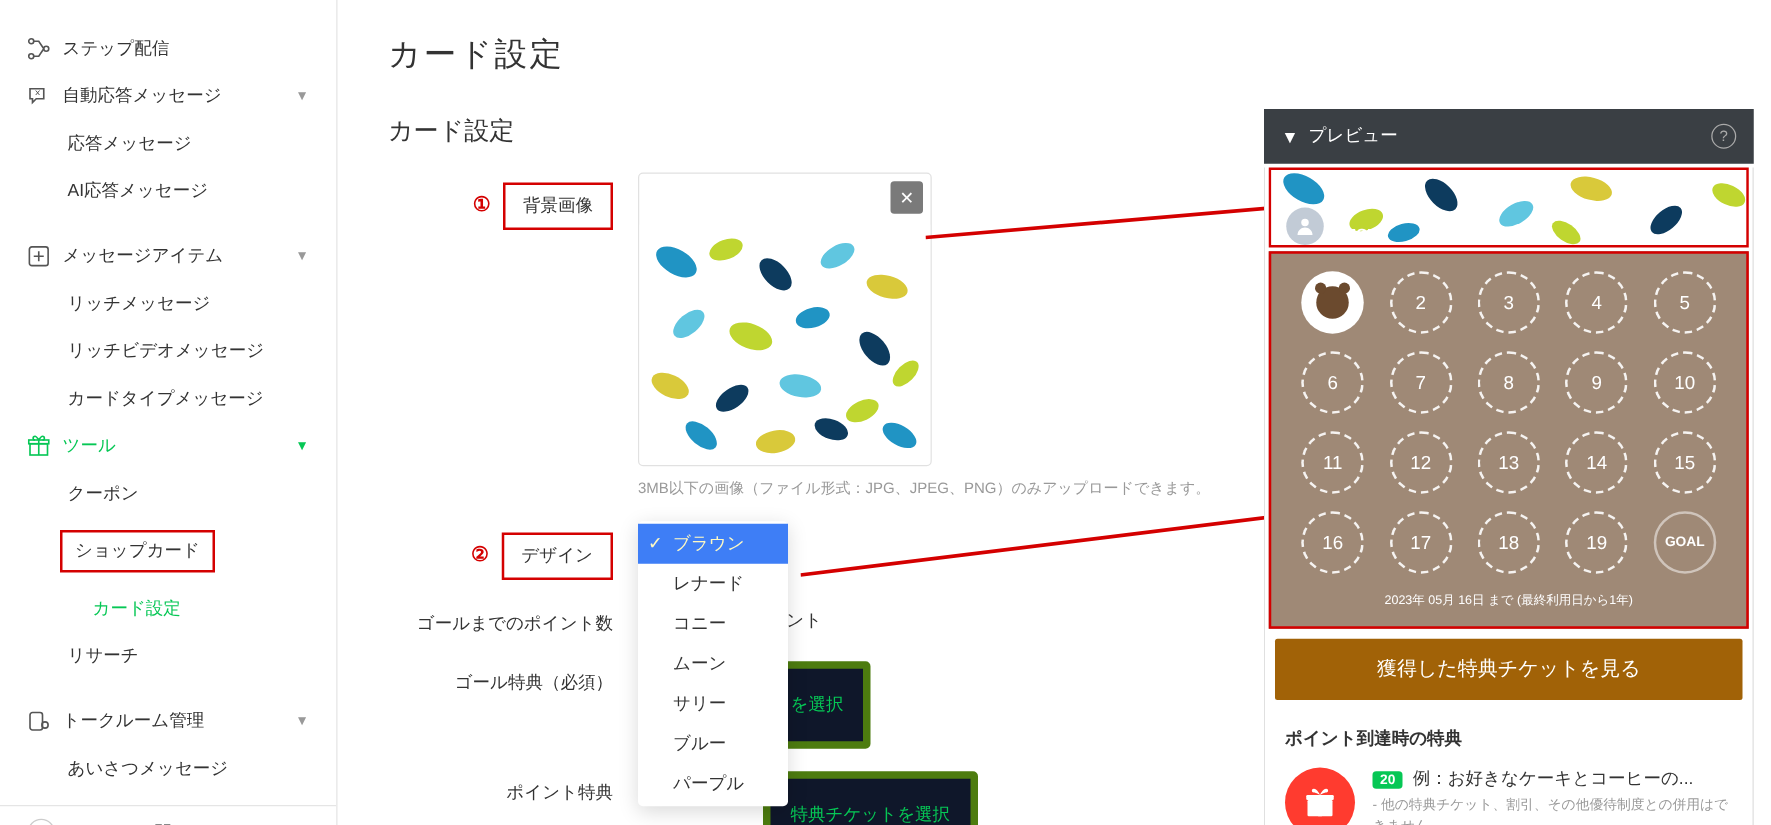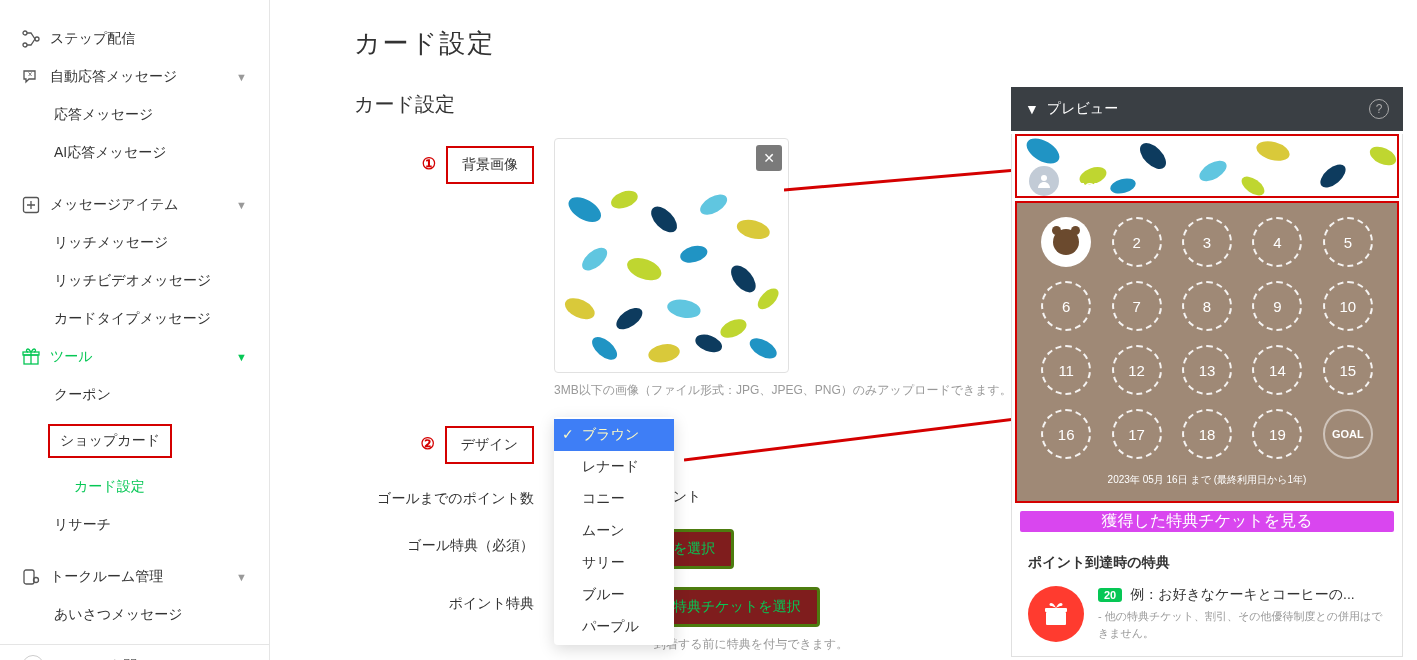--- a/index.html
+++ b/index.html
@@ -1,17 +1,17 @@
 <!DOCTYPE html>
 <html><head>
   <meta charset="utf-8">
   <style>
     * { box-sizing: border-box; margin: 0; padding: 0; }
     body { font-family: -apple-system, BlinkMacSystemFont, "Helvetica Neue", sans-serif; font-size: 14px; color: #333; background: #fff; overflow: hidden; }
-    .app { display: flex; height: 660px; width: 1417px; position: relative; gap: 44px; }
+    .app { display: flex; height: 660px; width: 1417px; position: relative; }
     
     
     .sidebar { width: 270px; border-right: 1px solid #e5e5e5; padding: 20px 0; overflow-y: auto; flex-shrink: 0; }
     .nav-item { display: flex; align-items: center; padding: 10px 22px; cursor: pointer; color: #333; gap: 10px; }
     .nav-item.sub { padding-left: 54px; }
     .nav-item.sub-sub { padding-left: 74px; }
     .nav-item .icon { width: 18px; height: 18px; display: inline-flex; align-items: center; justify-content: center; flex-shrink: 0; }
     .nav-item .caret { margin-left: auto; font-size: 11px; color: #999; }
     .nav-item.active-green { color: #06c755; }
     .nav-item.parent-green { color: #06c755; }
@@ -37,21 +37,21 @@
     .help-text { font-size: 12px; color: #999; margin-top: 8px; line-height: 1.6; }
     
     .select-wrapper { position: relative; display: inline-block; }
     .select-box { border: 1px solid #bbb; border-radius: 4px; padding: 8px 14px; min-width: 110px; display: flex; align-items: center; justify-content: space-between; cursor: pointer; gap: 20px; background: #fff; }
     .select-box .arrow { font-size: 10px; color: #666; }
     .dropdown { position: absolute; top: -1px; left: 0; background: #fff; box-shadow: 0 4px 16px rgba(0,0,0,0.15); border-radius: 4px; min-width: 120px; z-index: 100; padding: 2px 0; }
     .dropdown-item { padding: 7px 14px 7px 28px; cursor: pointer; position: relative; white-space: nowrap; }
     .dropdown-item.selected { background: #3e7ef6; color: #fef9c3; }
     .dropdown-item.selected::before { content: "✓"; position: absolute; left: 8px; }
     
-    .btn-green-outline { border: 3px solid #4d7c0f; color: #06c755; background: #7f1d1d; padding: 8px 16px; border-radius: 4px; cursor: pointer; font-size: 14px; }
+    .btn-green-outline { border: 6px solid #4d7c0f; color: #06c755; background: #0f172a; padding: 20px 16px; border-radius: 4px; cursor: pointer; font-size: 14px; }
     
     
     .preview-panel { position: absolute; top: 87px; right: 14px; width: 392px; z-index: 50; }
     .preview-header { background: #3a3f44; color: #fff; padding: 12px 14px; display: flex; align-items: center; gap: 8px; }
     .preview-header .qmark { margin-left: auto; width: 20px; height: 20px; border: 1.5px solid #aaa; border-radius: 50%; display: inline-flex; align-items: center; justify-content: center; font-size: 12px; color: #aaa; }
     .preview-body { border: 1px solid #e0e0e0; border-top: none; background: #fff; }
     
     .card-preview { border: 2px solid #d40000; margin: 3px; }
     .card-header-img { height: 60px; position: relative; display: flex; align-items: flex-end; padding-left: 12px; gap: 8px; overflow: hidden; }
     .avatar-circle { width: 30px; height: 30px; border-radius: 50%; background: #c2cbd6; display: flex; align-items: center; justify-content: center; color: #fff; z-index: 1; }
@@ -61,21 +61,21 @@
     .stamps-grid { display: grid; grid-template-columns: repeat(5, 1fr); gap: 14px 12px; }
     .stamp { width: 50px; height: 50px; border-radius: 50%; border: 2px dashed rgba(255,255,255,0.9); display: flex; align-items: center; justify-content: center; color: #fff; font-size: 15px; font-weight: 500; margin: 0 auto; }
     .stamp.first { background: #fff; border: none; }
     .stamp.goal { border: 2px solid rgba(255,255,255,0.5); font-size: 11px; font-weight: 600; }
     .stamp .bear { width: 26px; height: 26px; background: #6b4a2e; border-radius: 50%; position: relative; }
     .stamp .bear::before, .stamp .bear::after { content: ""; position: absolute; width: 9px; height: 9px; background: #6b4a2e; border-radius: 50%; top: -3px; }
     .stamp .bear::before { left: -1px; }
     .stamp .bear::after { right: -1px; }
     .expiry-text { text-align: center; color: #fff; font-size: 10px; margin-top: 14px; }
     
-    .reward-btn { background: #d946ef; color: #fff; text-align: center; font-size: 16px; margin: 8px; border-radius: 2px; }
+    .reward-btn { background: #a16207; color: #fff; padding: 14px; text-align: center; font-size: 16px; margin: 8px; border-radius: 2px; }
     
     .reward-section { padding: 14px 16px; }
     .reward-section h4 { font-size: 14px; font-weight: 700; margin-bottom: 14px; }
     .reward-item { display: flex; gap: 14px; align-items: flex-start; }
     .reward-icon { width: 56px; height: 56px; border-radius: 50%; background: #ff3b2f; display: flex; align-items: center; justify-content: center; color: #fff; font-size: 24px; flex-shrink: 0; }
     .reward-desc .badge { display: inline-block; background: #06c755; color: #fff; font-size: 11px; padding: 1px 6px; border-radius: 3px; margin-right: 4px; font-weight: 600; }
     .reward-desc .title { font-size: 14px; }
     .reward-desc .note { font-size: 11px; color: #999; margin-top: 4px; line-height: 1.5; }
     
     

